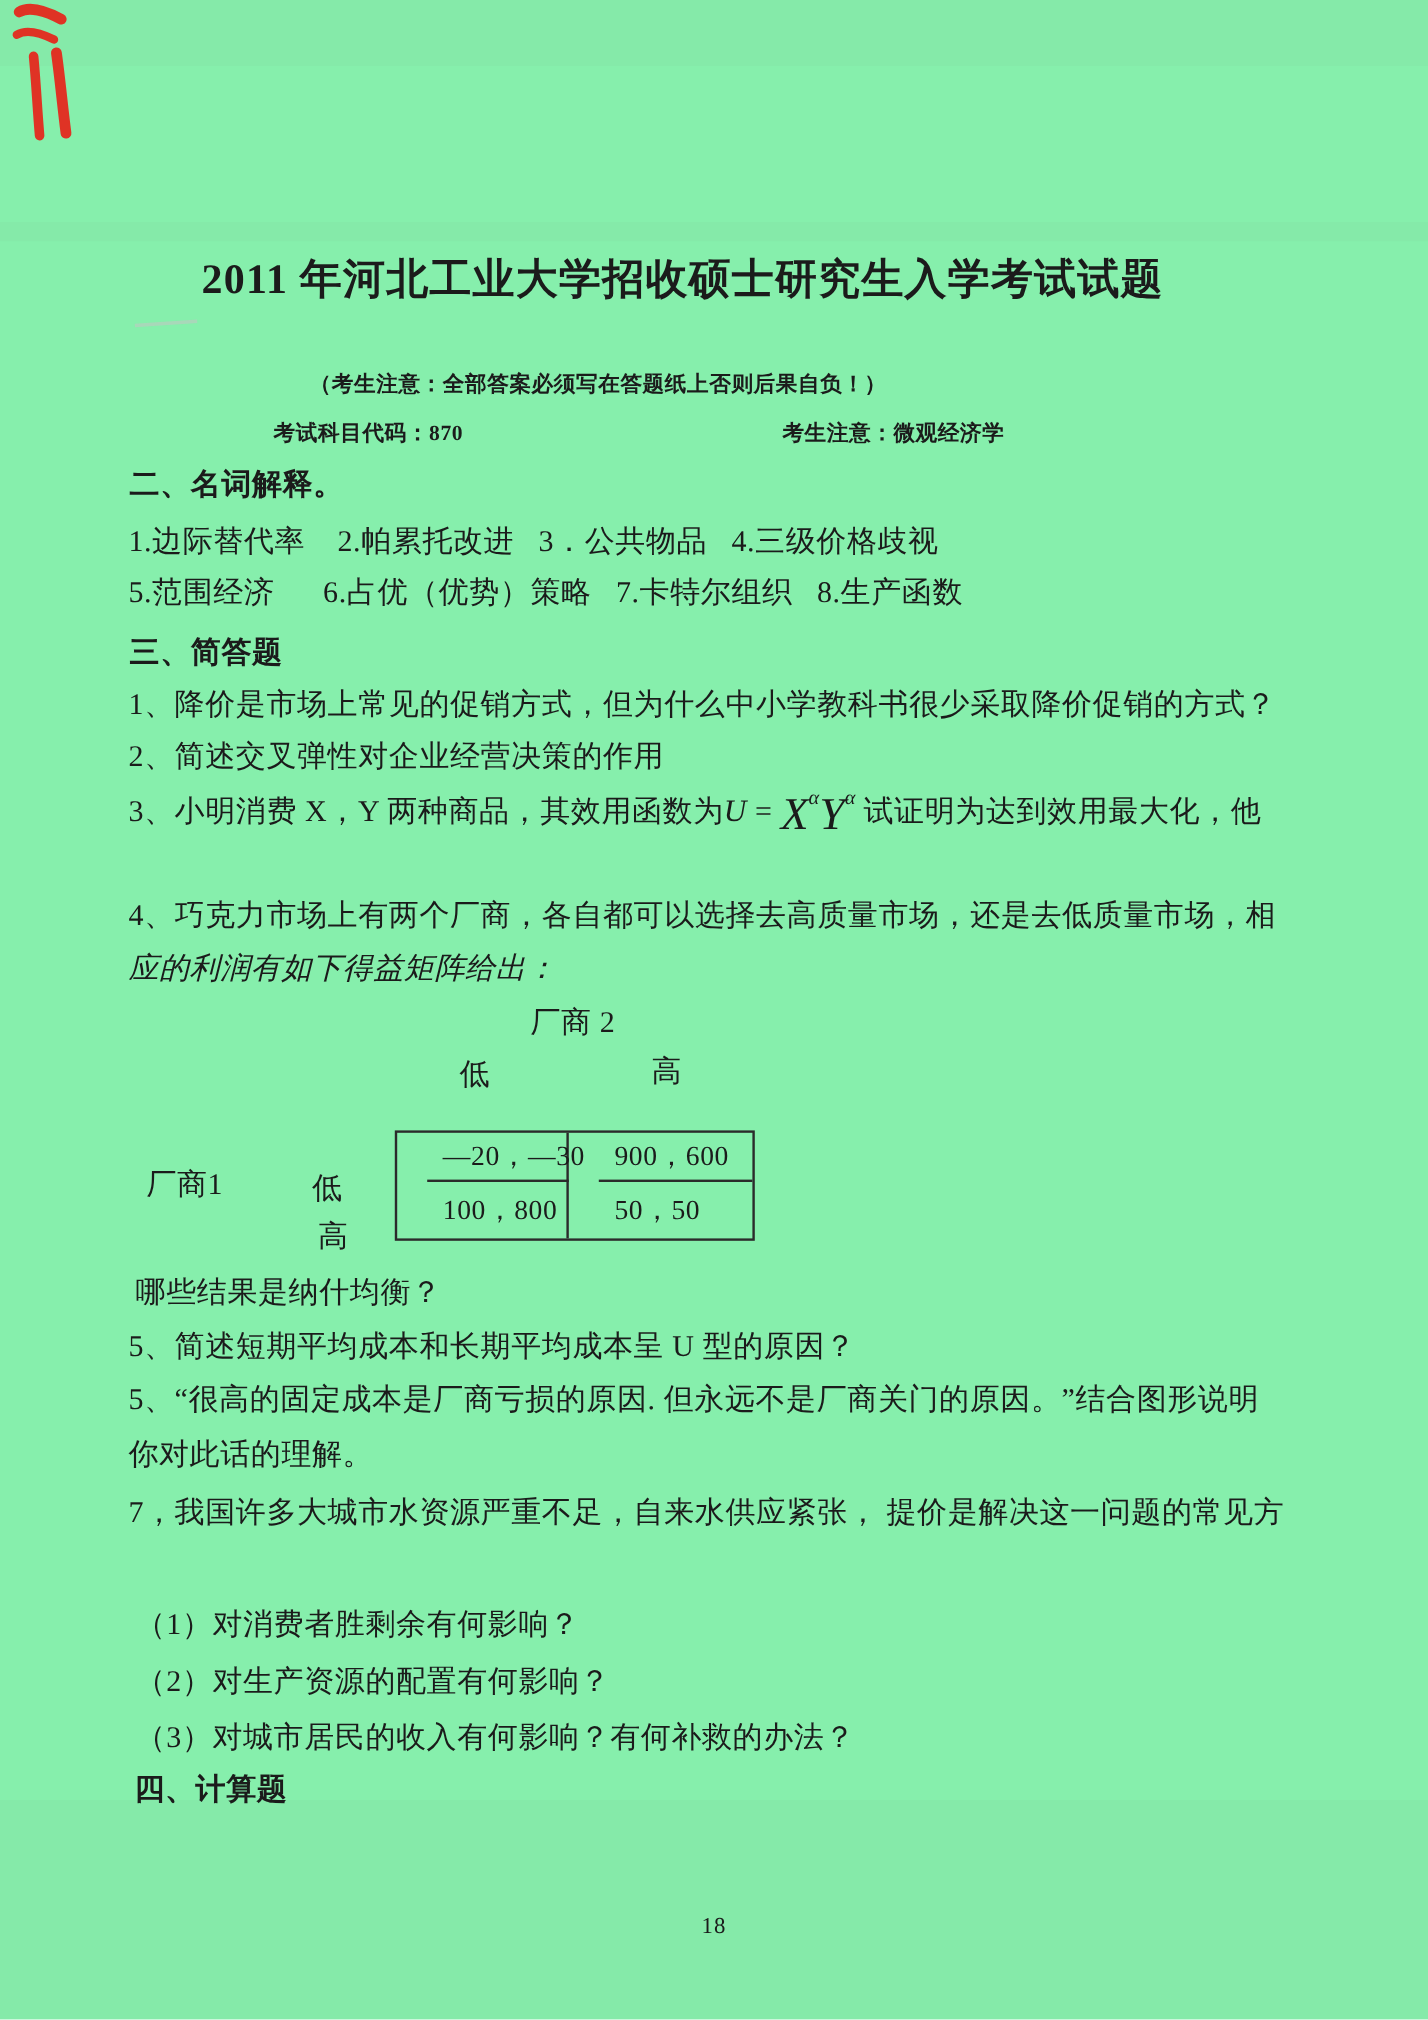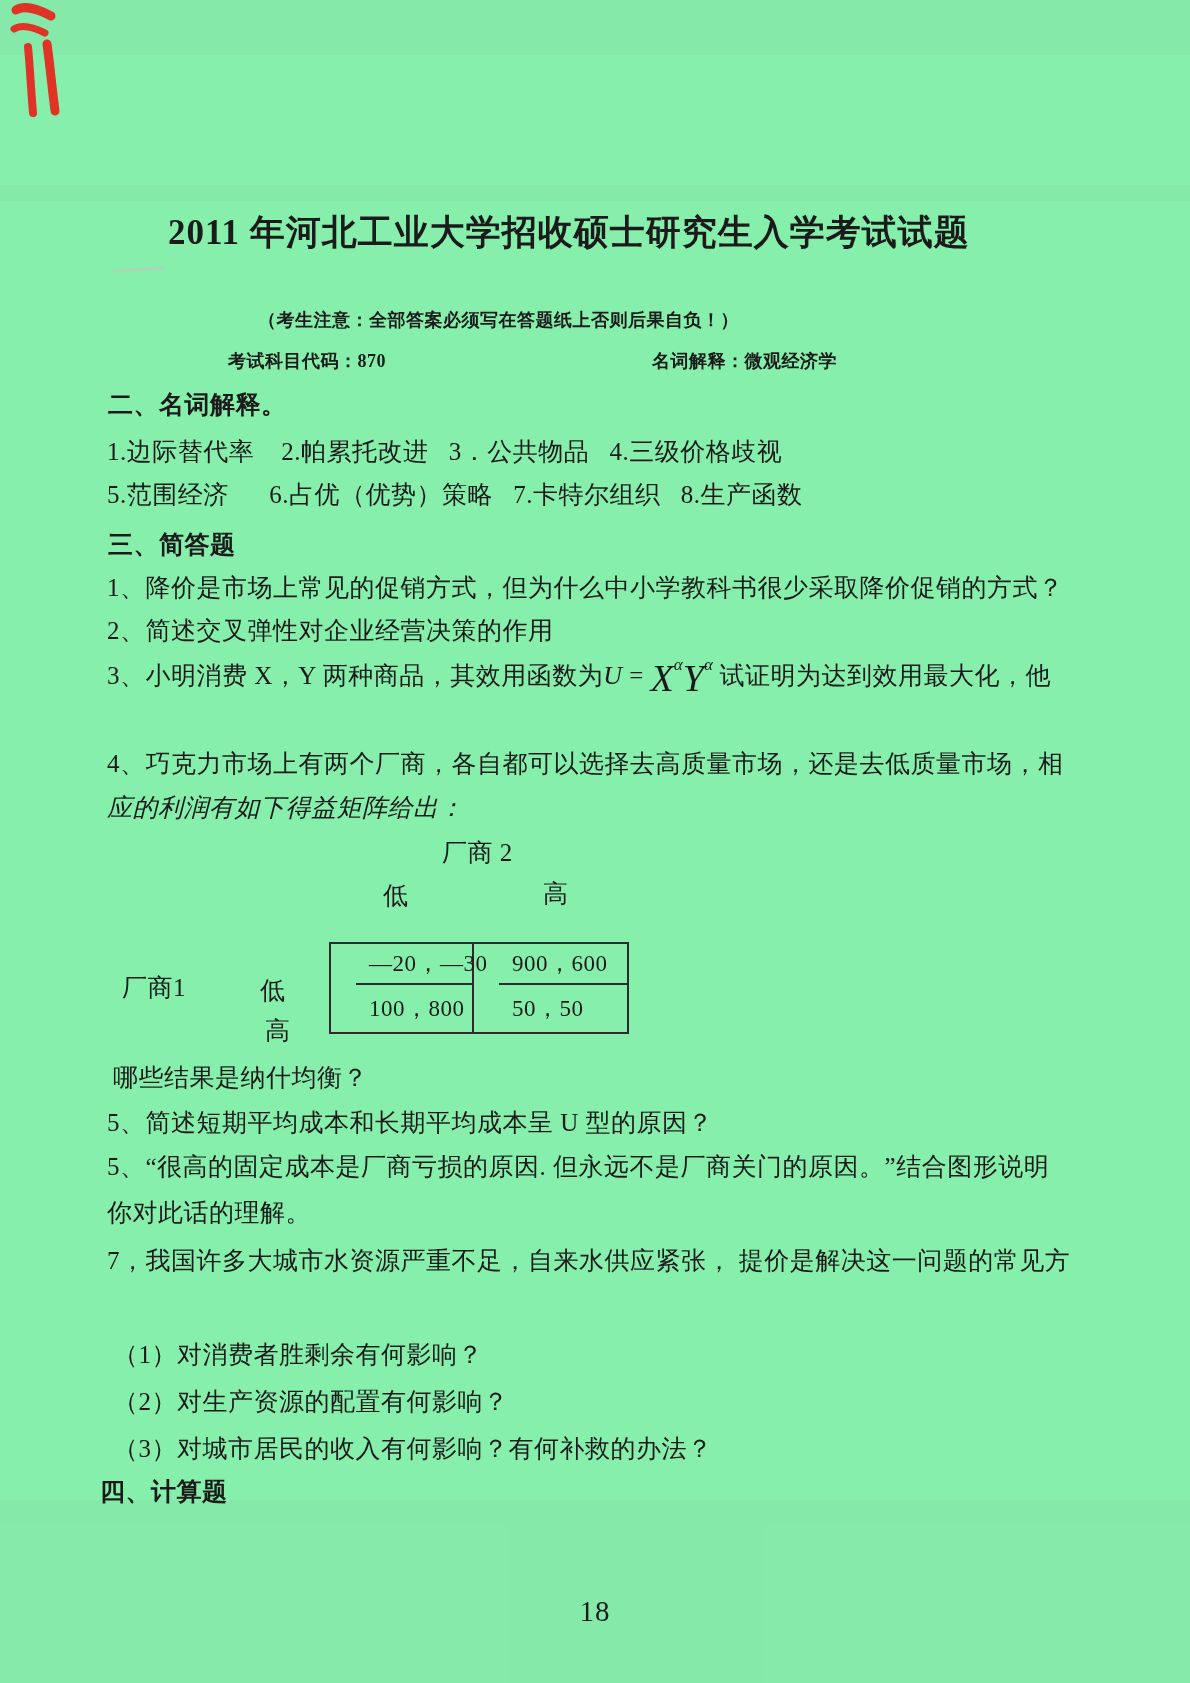--- a/index.html
+++ b/index.html
@@ -33,21 +33,21 @@
     border-bottom:2px solid #2b2b2b;
     font-size:23px;
     letter-spacing:0.5px;
     padding-left:13px;
     display:flex; align-items:center;
     white-space:pre;
     margin-left:25px;
   }
   .matrix-table .cell:nth-child(2n) { border-right:none; }
   .matrix-table .cell:nth-child(n+3) { border-bottom:none; }
-  .page-number { position:absolute; left:0; right:0; top:1595px; text-align:center; font-size:29px; letter-spacing:1px; }
+  .page-number { position:absolute; left:0; right:0; top:1595px; text-align:center; font-size:19px; letter-spacing:1px; }
   .red-marks { position:absolute; left:4px; top:0; }
   .smudge {
     position:absolute; left:112px; top:258px; width:52px; height:10px;
     border-bottom:3px solid #c4c4c4; opacity:.55; transform:rotate(-4deg);
   }
 </style>
 </head>
 <body>
 
 <div class="page">
@@ -63,21 +63,21 @@
       <path d="M24 47 C 26 67, 27 90, 29 113" stroke-width="8"></path>
       <path d="M43 44 C 46 65, 48 88, 51 111" stroke-width="9"></path>
     </g>
   </svg>
 
   <div class="smudge"></div>
 
   <div class="line title-line" style="left:168px; top:212px;">2011 年河北工业大学招收硕士研究生入学考试试题</div>
   <div class="line small bold" style="left:258px; top:276px;">（考生注意：全部答案必须写在答题纸上否则后果自负！）</div>
   <div class="line small bold" style="left:228px; top:317px;font-family:Liberation Serif, serif;">考试科目代码：870</div>
-  <div class="line small bold" style="left:652px; top:317px;">名词解释：微观经济学</div>
+  <div class="line small bold" style="left:652px; top:317px;">考生注意：微观经济学</div>
 
   <div class="line bold" style="left:108px; top:390px;">二、名词解释。</div>
   <div class="line" style="left:107px; top:437px;">1.边际替代率    2.帕累托改进   3．公共物品   4.三级价格歧视</div>
   <div class="line" style="left:107px; top:480px;">5.范围经济      6.占优（优势）策略   7.卡特尔组织   8.生产函数</div>
 
   <div class="line bold" style="left:108px; top:530px;">三、简答题</div>
   <div class="line" style="left:107px; top:573px;">1、降价是市场上常见的促销方式，但为什么中小学教科书很少采取降价促销的方式？</div>
   <div class="line" style="left:107px; top:616px;">2、简述交叉弹性对企业经营决策的作用</div>
 
   <div class="line" style="left:107px; top:655px;"><span>3、小明消费 X，Y 两种商品，其效用函数为</span><span class="formula"><span class="u">U</span><span> = </span><span class="big">X</span><span class="sup">α</span><span class="big">Y</span><span class="sup">α</span></span><span> 试证明为达到效用最大化，他</span></div>
@@ -102,17 +102,17 @@
 
   <div class="line" style="left:113px; top:1063px;">哪些结果是纳什均衡？</div>
   <div class="line" style="left:107px; top:1108px;">5、简述短期平均成本和长期平均成本呈 U 型的原因？</div>
   <div class="line" style="left:107px; top:1152px;">5、“很高的固定成本是厂商亏损的原因. 但永远不是厂商关门的原因。”结合图形说明</div>
   <div class="line" style="left:107px; top:1198px;">你对此话的理解。</div>
   <div class="line" style="left:107px; top:1246px;">7，我国许多大城市水资源严重不足，自来水供应紧张， 提价是解决这一问题的常见方</div>
   <div class="line" style="left:113px; top:1340px;">（1）对消费者胜剩余有何影响？</div>
   <div class="line" style="left:113px; top:1387px;">（2）对生产资源的配置有何影响？</div>
   <div class="line" style="left:113px; top:1434px;">（3）对城市居民的收入有何影响？有何补救的办法？</div>
 
-  <div class="line bold" style="left:100px; top:1477px;">四、计算题</div>
+  <div class="line bold" style="left:112px; top:1477px;">四、计算题</div>
 
   <div class="page-number">18</div>
 
 </div>
 
 </body></html>

